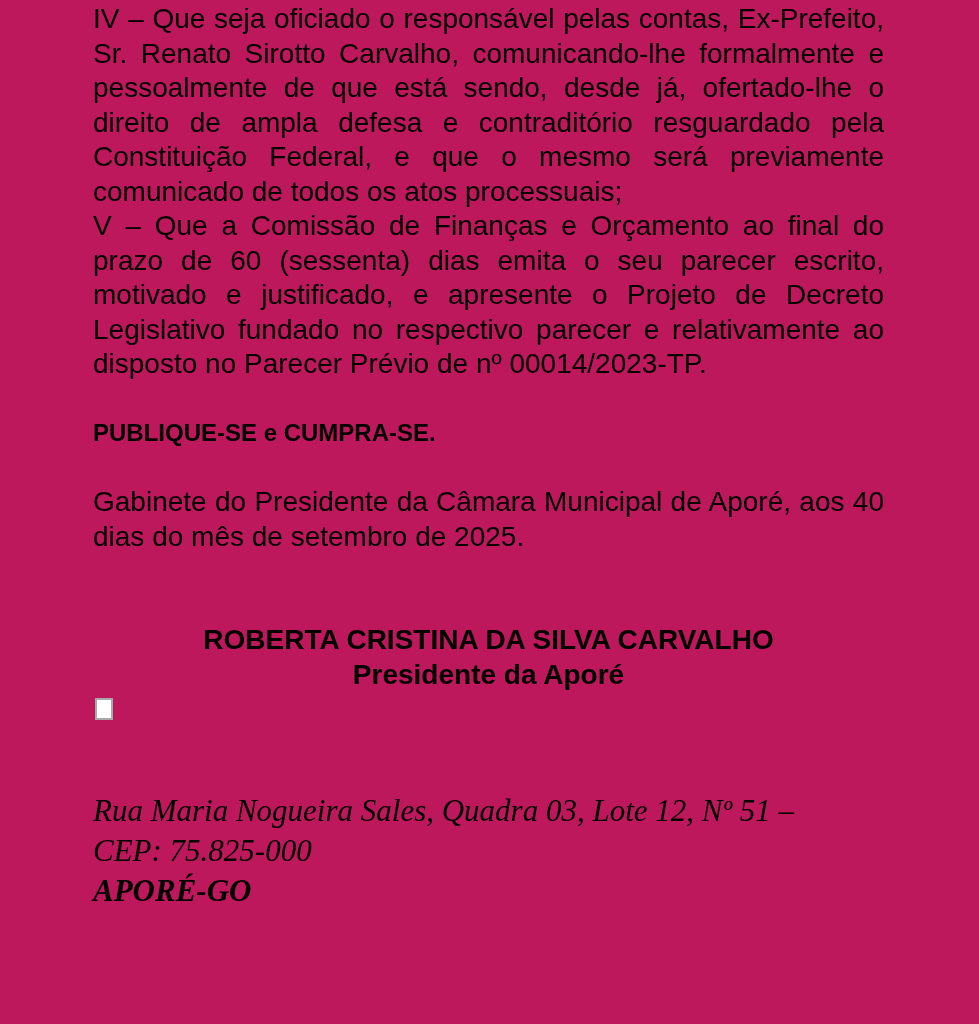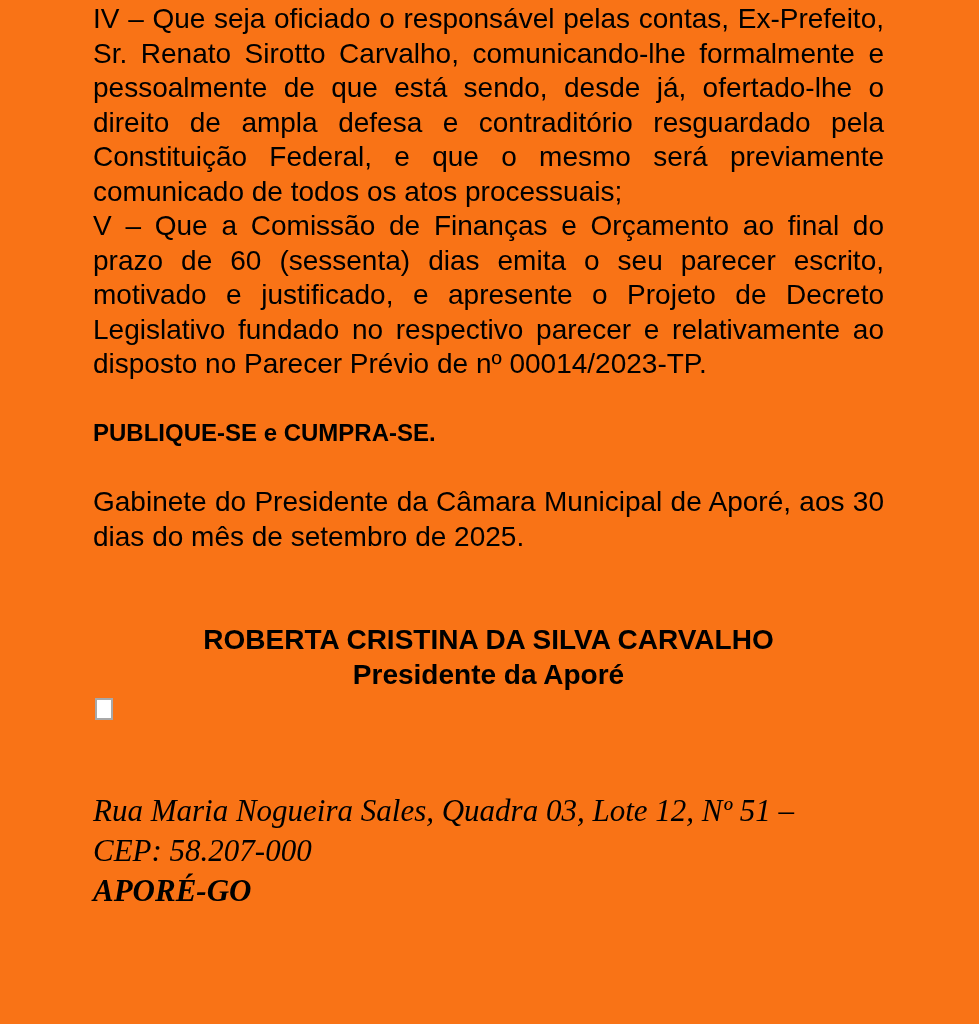--- a/index.html
+++ b/index.html
@@ -4,21 +4,21 @@
 <style>
   html, body {
     margin: 0;
     padding: 0;
     background: #ffffff;
   }
   .page {
     position: relative;
     width: 979px;
     height: 1024px;
-    background: #f97316;
+    background: #be185d;
     color: #000000;
     overflow: hidden;
     font-family: "Liberation Sans", sans-serif;
   }
   .content {
     position: absolute;
     left: 93px;
     top: 2px;
     width: 791px;
   }
@@ -92,31 +92,31 @@
 
 <div class="page">
   <div class="content">
 
     <p class="body-text">IV – Que seja oficiado o responsável pelas contas, Ex-Prefeito, Sr. Renato Sirotto Carvalho, comunicando-lhe formalmente e pessoalmente de que está sendo, desde já, ofertado-lhe o direito de ampla defesa e contraditório resguardado pela Constituição Federal, e que o mesmo será previamente comunicado de todos os atos processuais;</p>
 
     <p class="body-text">V – Que a Comissão de Finanças e Orçamento ao final do prazo de 60 (sessenta) dias emita o seu parecer escrito, motivado e justificado, e apresente o Projeto de Decreto Legislativo fundado no respectivo parecer e relativamente ao disposto no Parecer Prévio de nº 00014/2023-TP.</p>
 
     <p class="publish-order">PUBLIQUE-SE e CUMPRA-SE.</p>
 
-    <p class="closing">Gabinete do Presidente da Câmara Municipal de Aporé, aos 30 dias do mês de setembro de 2025.</p>
+    <p class="closing">Gabinete do Presidente da Câmara Municipal de Aporé, aos 40 dias do mês de setembro de 2025.</p>
 
     <div class="signature-block">
       <p class="signature-name">ROBERTA CRISTINA DA SILVA CARVALHO</p>
       <p class="signature-title">Presidente da Aporé</p>
     </div>
 
     <div class="glyph-line">
       <span class="missing-glyph"></span>
     </div>
 
     <div class="doc-footer">
       <p class="footer-address">Rua Maria Nogueira Sales, Quadra 03, Lote 12, Nº 51 –</p>
-      <p class="footer-address">CEP: 58.207-000</p>
+      <p class="footer-address">CEP: 75.825-000</p>
       <p class="footer-city">APORÉ-GO</p>
     </div>
 
   </div>
 </div>
 
 </body></html>

